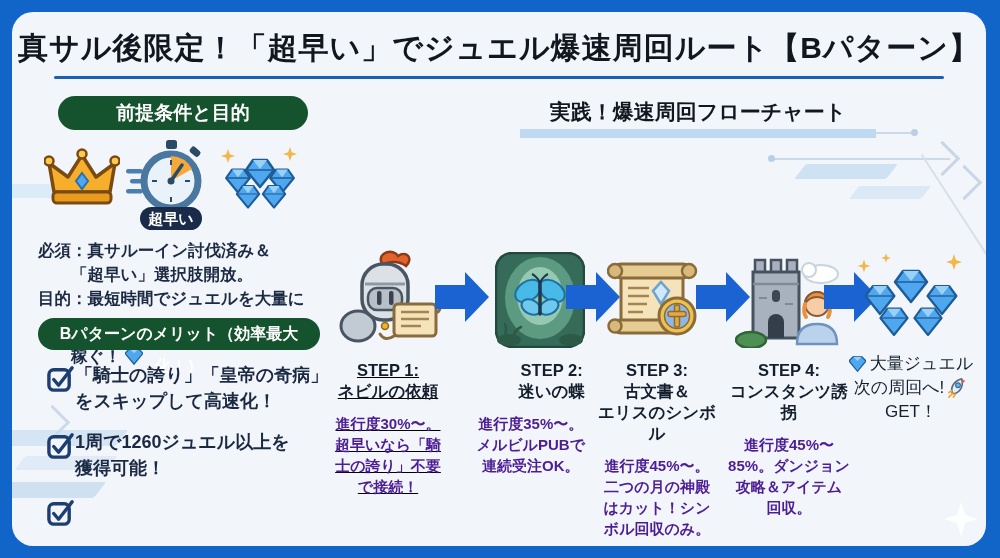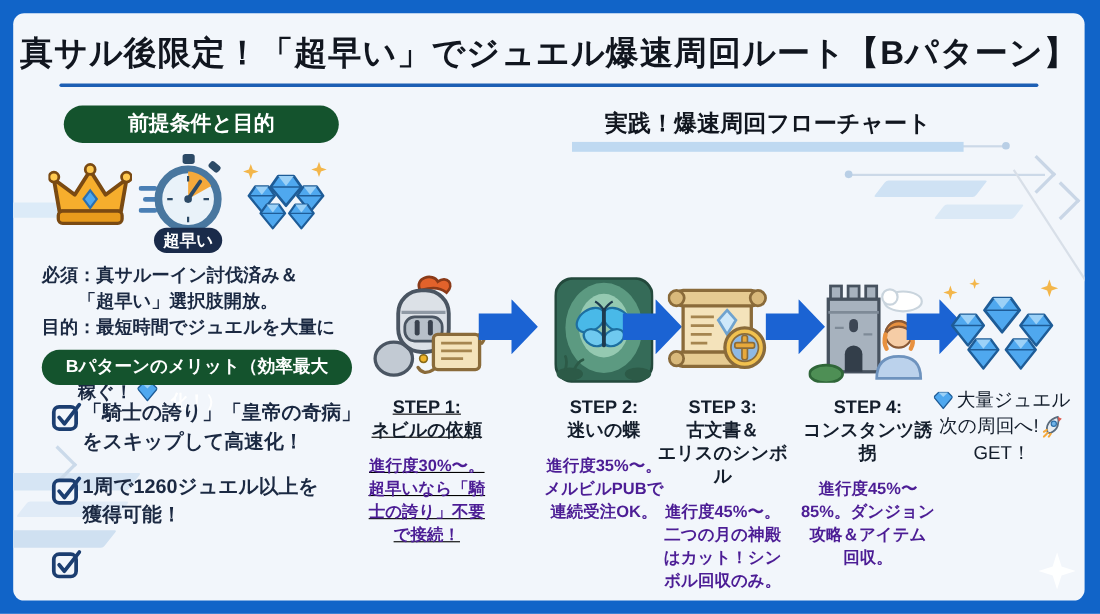--- a/index.html
+++ b/index.html
@@ -4,21 +4,21 @@
 <style>
   html,body{margin:0;padding:0;}
   body{
     width:1000px;height:558px;position:relative;overflow:hidden;
     background:#1164C8;
     font-family:"Liberation Sans","DejaVu Sans",sans-serif;
     -webkit-font-smoothing:antialiased;
   }
   .card{
     position:absolute;left:12px;top:12px;width:974px;height:534px;
-    background:#F2F6FB;border-radius:10px;overflow:hidden;
+    background:#F2F6FB;border-radius:21px;overflow:hidden;
   }
   .layer-deco{position:absolute;inset:0;z-index:0;}
   .layer-content{position:absolute;inset:0;z-index:1;}
 
   
   .title{
     position:absolute;top:16px;left:0;right:0;text-align:center;
     font-size:30px;font-weight:800;color:#11161F;letter-spacing:1px;
   }
   .title-underline{
@@ -68,21 +68,21 @@
   }
   .step-icon{height:100px;display:flex;align-items:flex-end;justify-content:center;}
   .step-label{
     margin-top:12px;font-size:16.5px;font-weight:800;color:#141E2C;
     line-height:21px;white-space:pre-line;
   }
   .step-desc{
     margin-top:11px;font-size:15px;font-weight:700;color:#4c1d95;
     line-height:21px;white-space:pre-line;
   }
-  .step-1{left:312px;text-decoration:underline;} .step-2{left:473px;} .step-3{left:581px;} .step-4{left:713px;}
+  .step-1{left:312px;text-decoration:underline;} .step-2{left:445px;align-items:flex-end;} .step-3{left:581px;} .step-4{left:713px;}
   .goal{left:829px;top:236px;width:140px;position:absolute;display:flex;flex-direction:column;align-items:center;text-align:center;}
   .goal-line{display:flex;align-items:center;justify-content:center;gap:4px;
     font-size:17px;font-weight:400;color:#141E2C;line-height:24px;}
   .goal-text{margin-top:8px;}
 
   .arrow{position:absolute;top:260px;width:54px;height:50px;}
   .arrow-1{left:423px;} .arrow-2{left:554px;} .arrow-3{left:684px;} .arrow-4{left:812px;}
   .par{position:absolute;transform:skewX(-38deg);border-radius:2px;}
   .cline{position:absolute;height:2px;background:#CCD9E8;}
   .cdot{position:absolute;width:7px;height:7px;border-radius:50%;background:#B9CFE6;}

